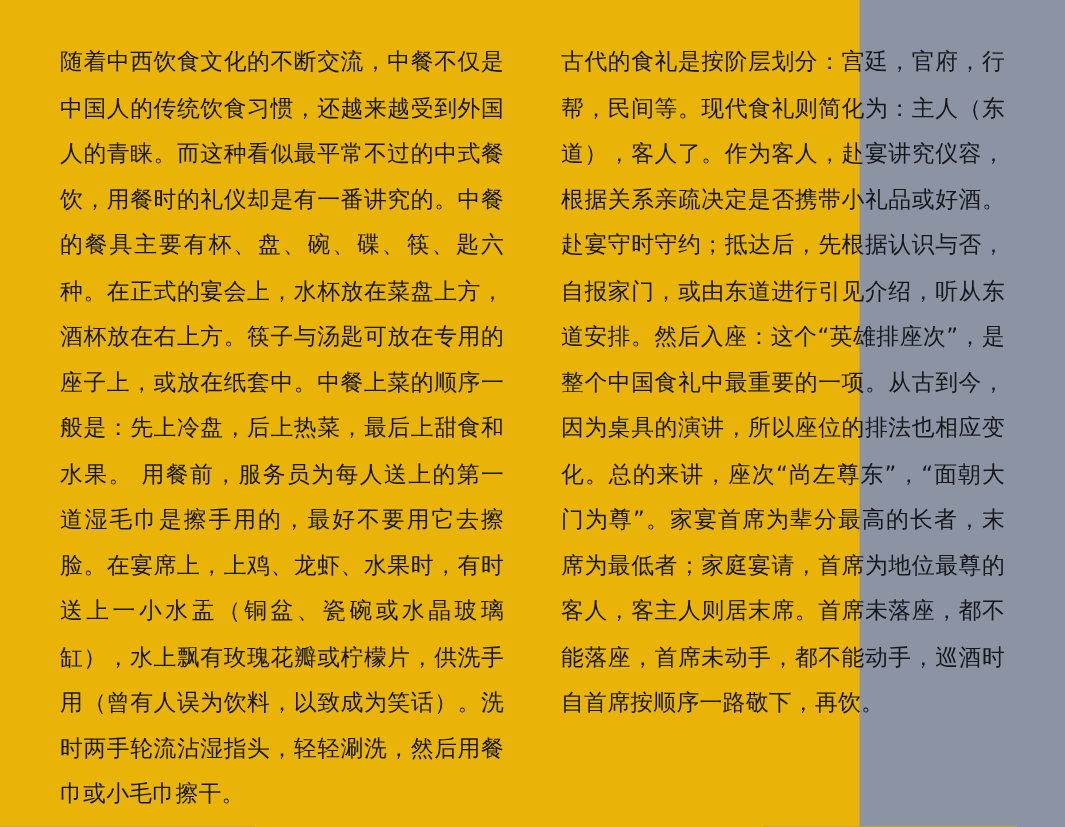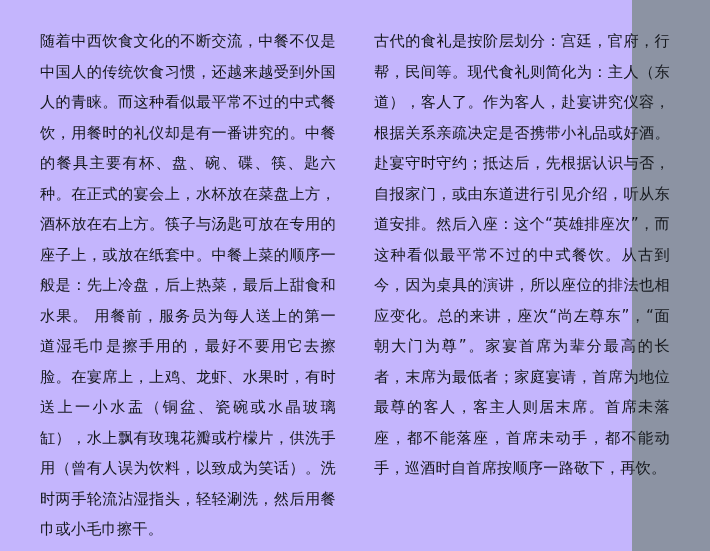--- a/index.html
+++ b/index.html
@@ -8,24 +8,24 @@
   }
   body {
     width: 710px;
     height: 551px;
     background: #8c93a3;
     font-family: "DejaVu Sans", sans-serif;
     overflow: hidden;
   }
   .page {
     position: relative;
-    width: 632px;
+    width: 573px;
     height: 551px;
     box-sizing: border-box;
-    background: #c4b5fd;
+    background: #eab308;
   }
   .columns {
     display: flex;
     flex-direction: row;
     align-items: flex-start;
     padding: 26px 40px 0 40px;
     box-sizing: border-box;
     gap: 38px;
   }
   .col {
@@ -45,16 +45,16 @@
 </style>
 </head>
 <body>
 
 <div class="page">
   <div class="columns">
     <div class="col">
       <p class="para">随着中西饮食文化的不断交流，中餐不仅是中国人的传统饮食习惯，还越来越受到外国人的青睐。而这种看似最平常不过的中式餐饮，用餐时的礼仪却是有一番讲究的。中餐的餐具主要有杯、盘、碗、碟、筷、匙六种。在正式的宴会上，水杯放在菜盘上方，酒杯放在右上方。筷子与汤匙可放在专用的座子上，或放在纸套中。中餐上菜的顺序一般是：先上冷盘，后上热菜，最后上甜食和水果。 用餐前，服务员为每人送上的第一道湿毛巾是擦手用的，最好不要用它去擦脸。在宴席上，上鸡、龙虾、水果时，有时送上一小水盂（铜盆、瓷碗或水晶玻璃缸），水上飘有玫瑰花瓣或柠檬片，供洗手用（曾有人误为饮料，以致成为笑话）。洗时两手轮流沾湿指头，轻轻涮洗，然后用餐巾或小毛巾擦干。</p>
     </div>
     <div class="col">
-      <p class="para">古代的食礼是按阶层划分：宫廷，官府，行帮，民间等。现代食礼则简化为：主人（东道），客人了。作为客人，赴宴讲究仪容，根据关系亲疏决定是否携带小礼品或好酒。赴宴守时守约；抵达后，先根据认识与否，自报家门，或由东道进行引见介绍，听从东道安排。然后入座：这个“英雄排座次”，而这种看似最平常不过的中式餐饮。从古到今，因为桌具的演讲，所以座位的排法也相应变化。总的来讲，座次“尚左尊东”，“面朝大门为尊”。家宴首席为辈分最高的长者，末席为最低者；家庭宴请，首席为地位最尊的客人，客主人则居末席。首席未落座，都不能落座，首席未动手，都不能动手，巡酒时自首席按顺序一路敬下，再饮。</p>
+      <p class="para">古代的食礼是按阶层划分：宫廷，官府，行帮，民间等。现代食礼则简化为：主人（东道），客人了。作为客人，赴宴讲究仪容，根据关系亲疏决定是否携带小礼品或好酒。赴宴守时守约；抵达后，先根据认识与否，自报家门，或由东道进行引见介绍，听从东道安排。然后入座：这个“英雄排座次”，是整个中国食礼中最重要的一项。从古到今，因为桌具的演讲，所以座位的排法也相应变化。总的来讲，座次“尚左尊东”，“面朝大门为尊”。家宴首席为辈分最高的长者，末席为最低者；家庭宴请，首席为地位最尊的客人，客主人则居末席。首席未落座，都不能落座，首席未动手，都不能动手，巡酒时自首席按顺序一路敬下，再饮。</p>
     </div>
   </div>
 </div>
 
 </body></html>

